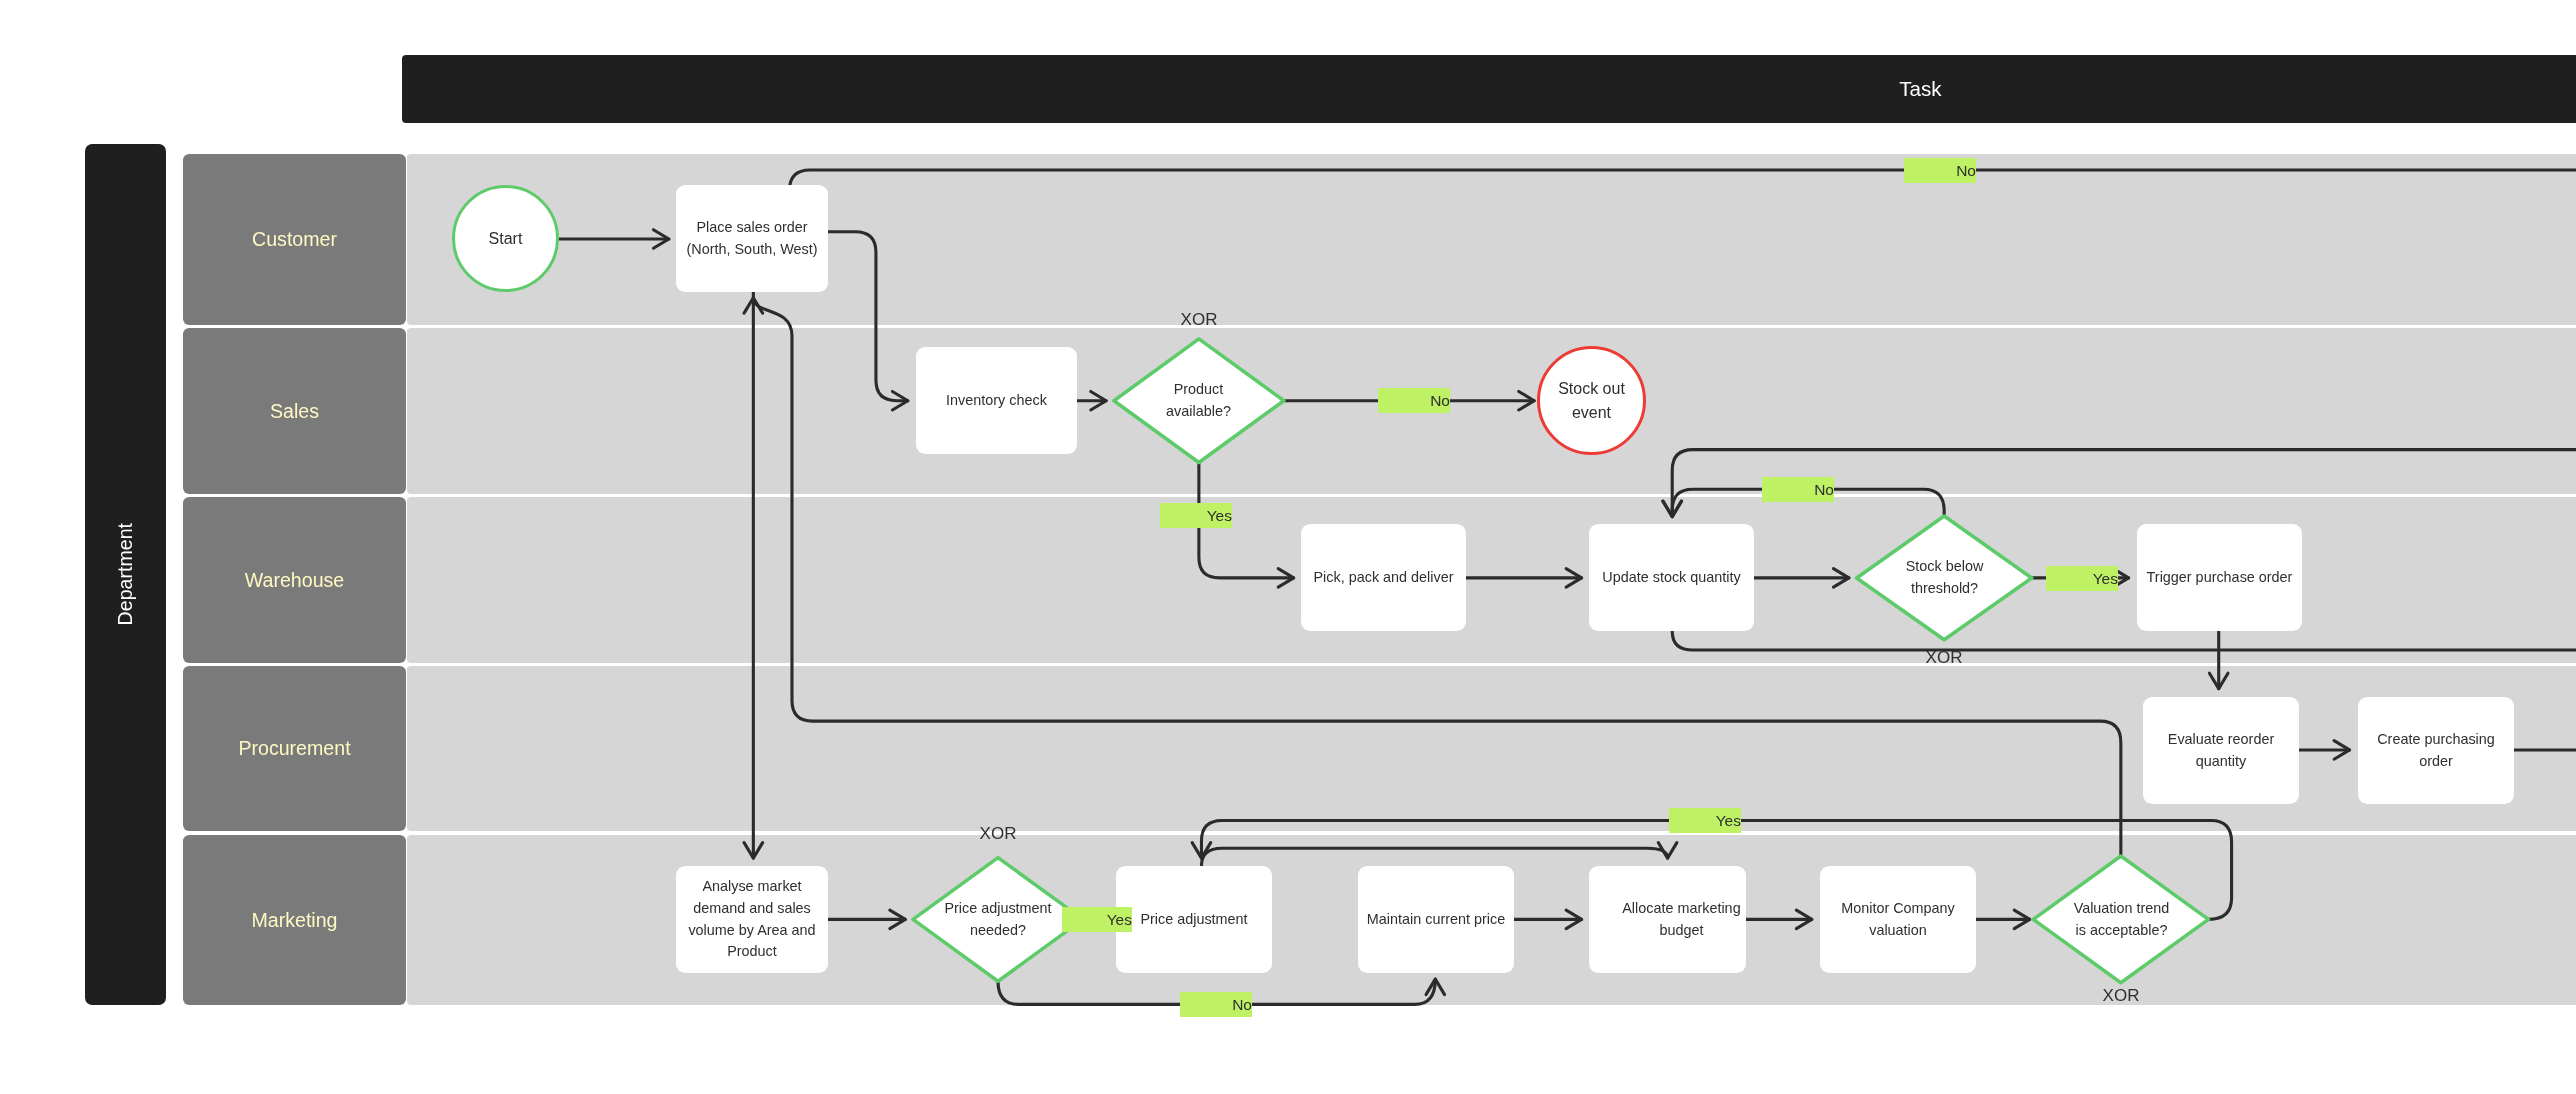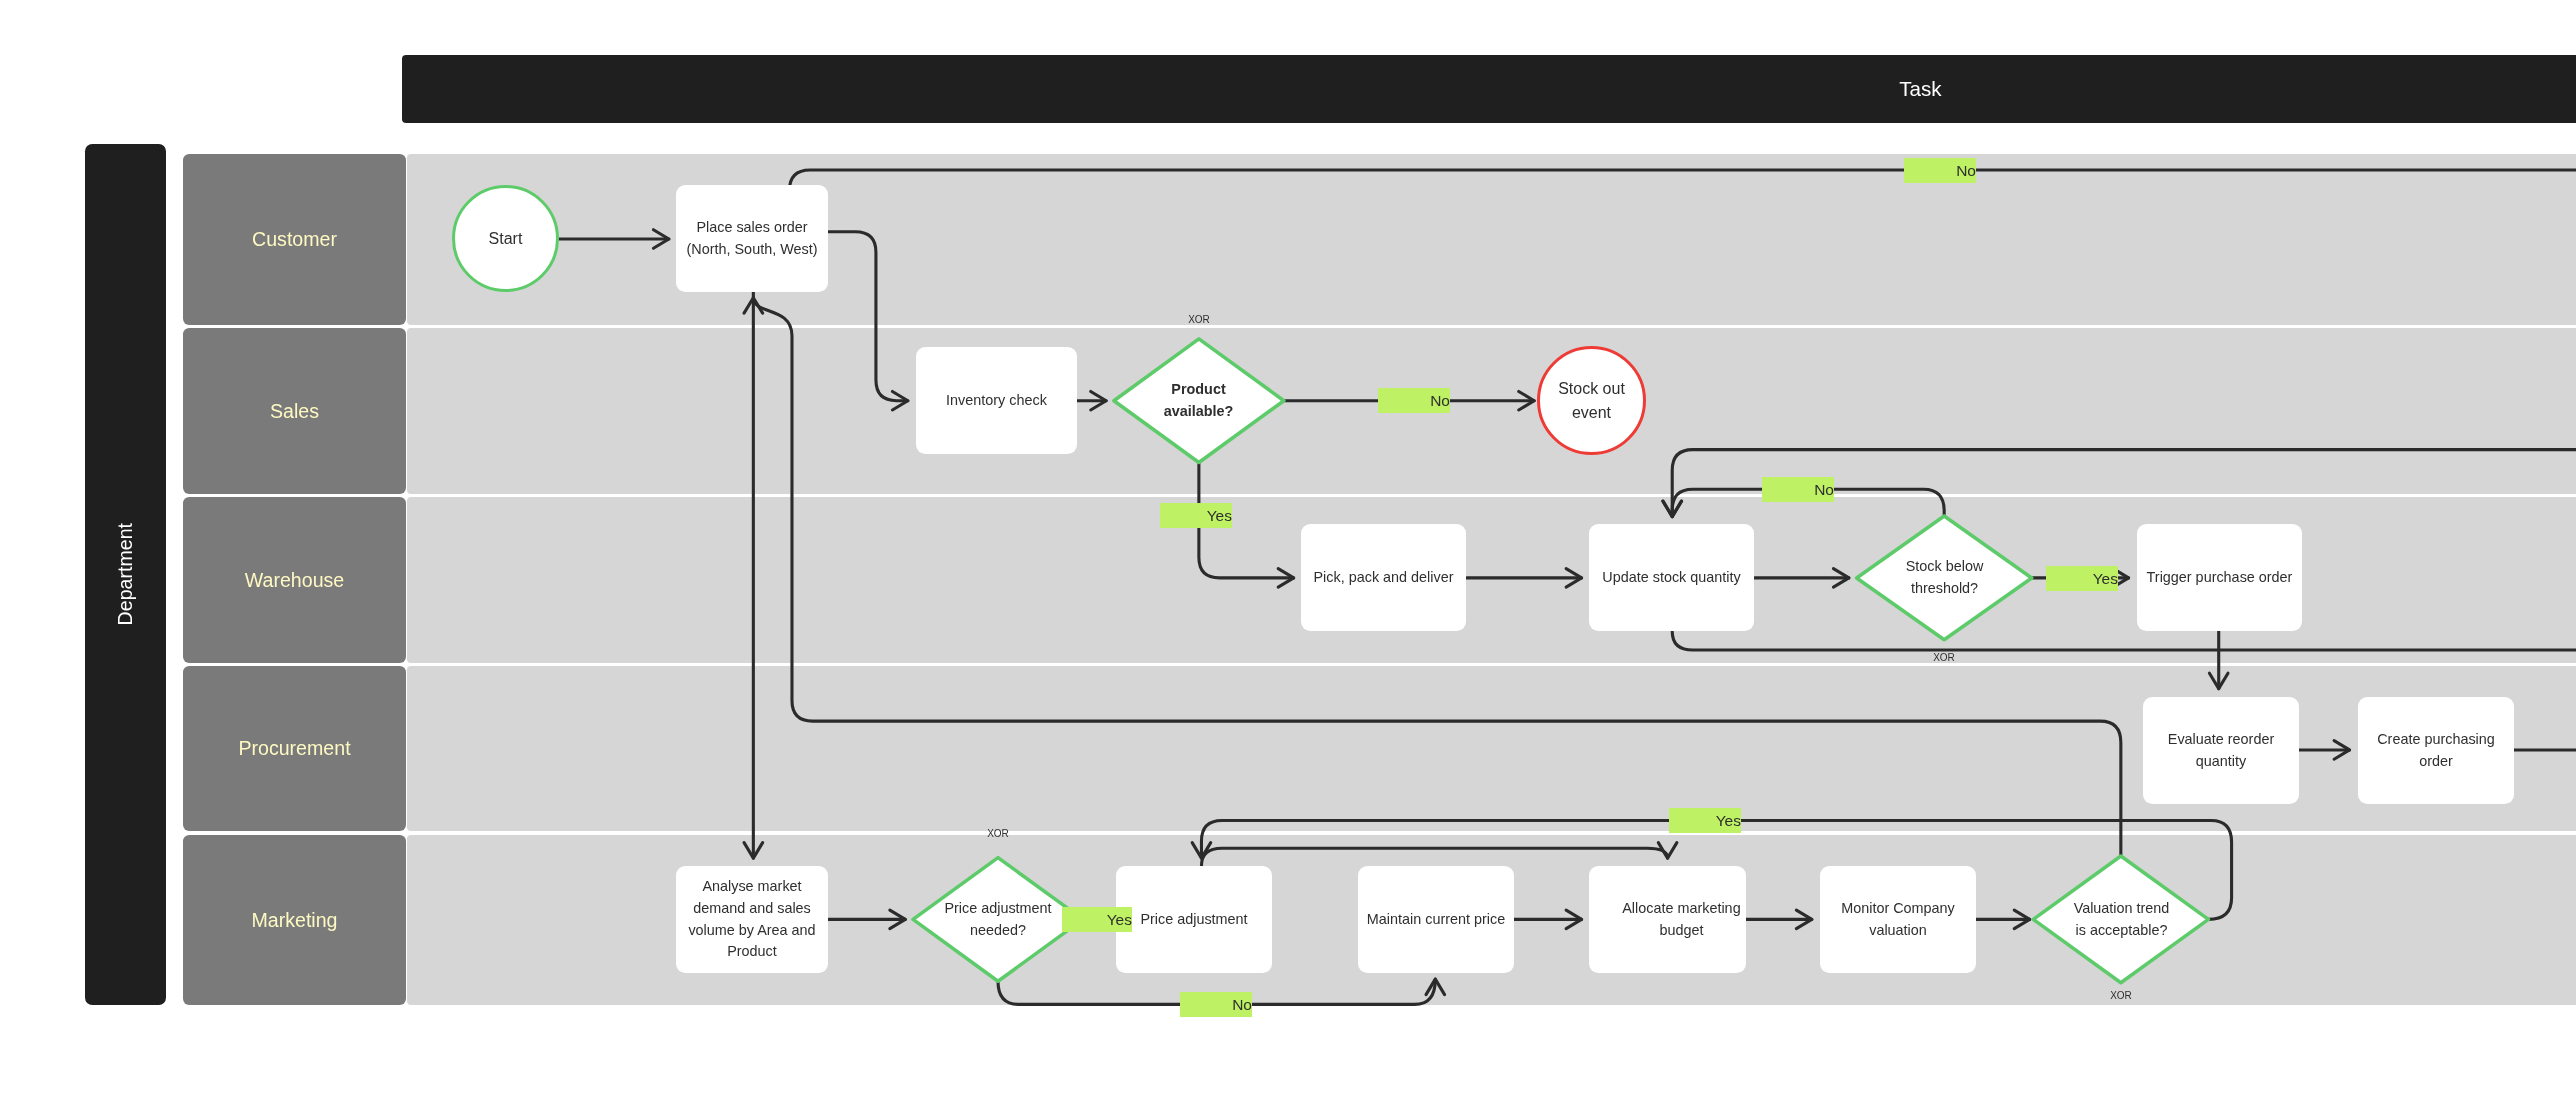--- a/index.html
+++ b/index.html
@@ -23,21 +23,21 @@
         font-size:14.4px;line-height:1.5;padding:4.1px;box-sizing:border-box;}
   .circle{position:absolute;z-index:3;background:#ffffff;border-radius:50%;
           display:flex;flex-direction:column;align-items:center;justify-content:center;
           text-align:center;font-size:16px;line-height:1.45;box-sizing:border-box;}
   .circle.green{border:3.6px solid #5ecb6a;}
   .circle.red{border:3.6px solid #ef3b36;}
   .dlabel{position:absolute;z-index:3;display:flex;align-items:center;justify-content:center;
           text-align:center;font-size:14.4px;line-height:1.5;pointer-events:none;}
   .elabel{position:absolute;z-index:4;background:#bef264;text-align:right;
           font-size:15.5px;line-height:25px;height:25px;}
-  .xor{position:absolute;z-index:4;text-align:center;font-size:10px;line-height:20.6px;height:20.6px;width:62px;}
+  .xor{position:absolute;z-index:4;text-align:center;font-size:17px;line-height:20.6px;height:20.6px;width:62px;}
 </style>
 </head>
 <body>
 
 <div id="stage">
 
   <div class="pool-header">
     <span>Task</span>
   </div>
 
@@ -150,21 +150,21 @@
   <div class="node" style="left:1358px;top:866px;width:156px;height:107px;">
       <span>Maintain current price</span>
     </div>
   <div class="node" style="left:1589px;top:866px;width:157px;height:107px;padding-left:32px;">
       <span>Allocate marketing budget</span>
     </div>
   <div class="node" style="left:1820px;top:866px;width:156px;height:107px;">
       <span>Monitor Company valuation</span>
     </div>
 
-  <div class="dlabel" style="left:1142px;top:360px;width:113px;height:82px;font-weight:bold;">
+  <div class="dlabel" style="left:1142px;top:360px;width:113px;height:82px;">
       <span>Product available?</span>
     </div>
   <div class="dlabel" style="left:1888px;top:537px;width:113px;height:82px;">
       <span>Stock below threshold?</span>
     </div>
 
   <div class="dlabel" style="left:943px;top:873px;width:110px;height:93px;">
       <span>Price adjustment needed?</span>
     </div>
   <div class="dlabel" style="left:2070px;top:873px;width:103px;height:93px;">

